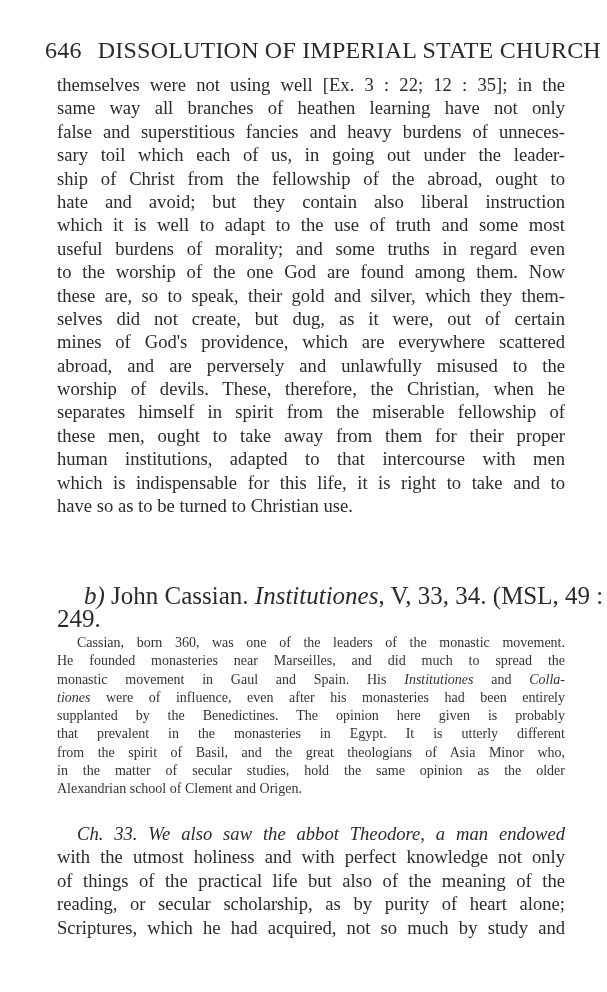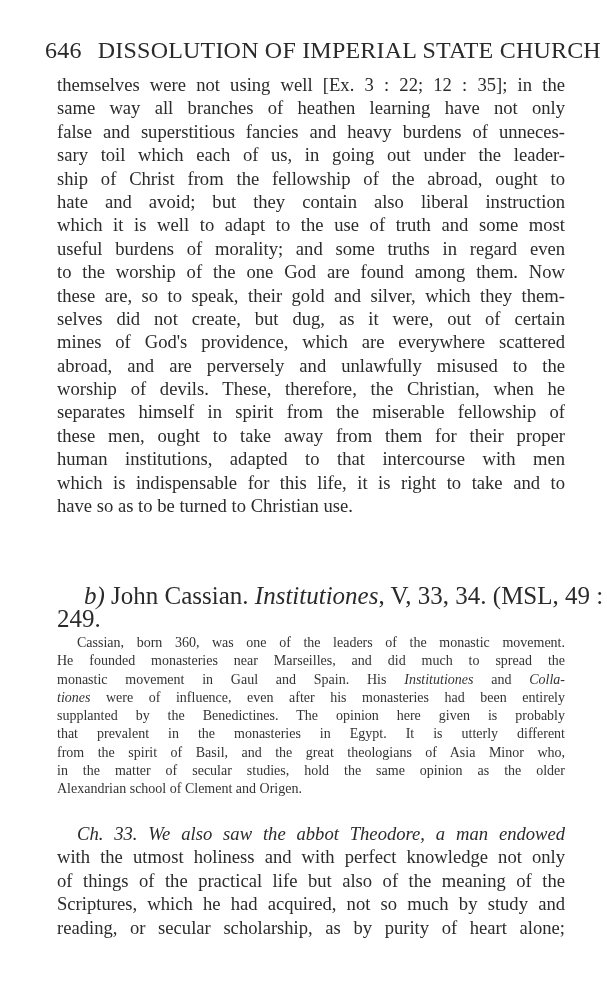--- a/index.html
+++ b/index.html
@@ -71,17 +71,17 @@
     <span class="line">that prevalent in the monasteries in Egypt. It is utterly different</span>
     <span class="line">from the spirit of Basil, and the great theologians of Asia Minor who,</span>
     <span class="line">in the matter of secular studies, hold the same opinion as the older</span>
     <span class="line last">Alexandrian school of Clement and Origen.</span>
   </div>
 
   <div class="block main" style="top:822px;">
     <span class="line indent">Ch. 33. We also saw the abbot Theodore, a man endowed</span>
     <span class="line">with the utmost holiness and with perfect knowledge not only</span>
     <span class="line">of things of the practical life but also of the meaning of the</span>
+    <span class="line">reading, or secular scholarship, as by purity of heart alone;</span>
     <span class="line">Scriptures, which he had acquired, not so much by study and</span>
-    <span class="line">reading, or secular scholarship, as by purity of heart alone;</span>
   </div>
 
 </div>
 
 </body></html>

